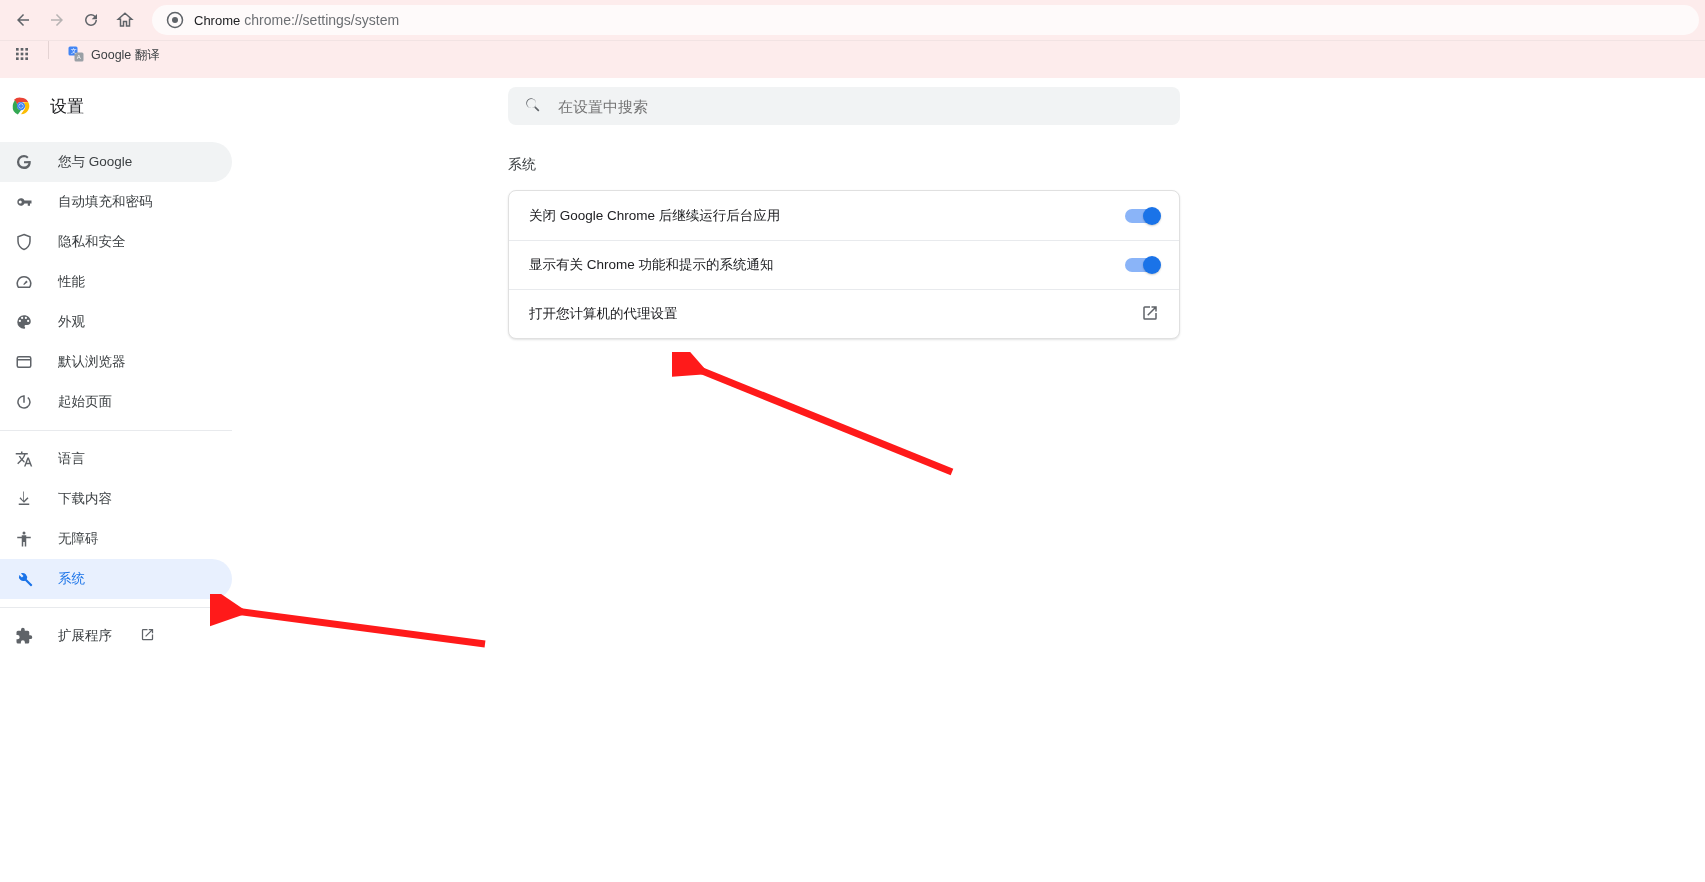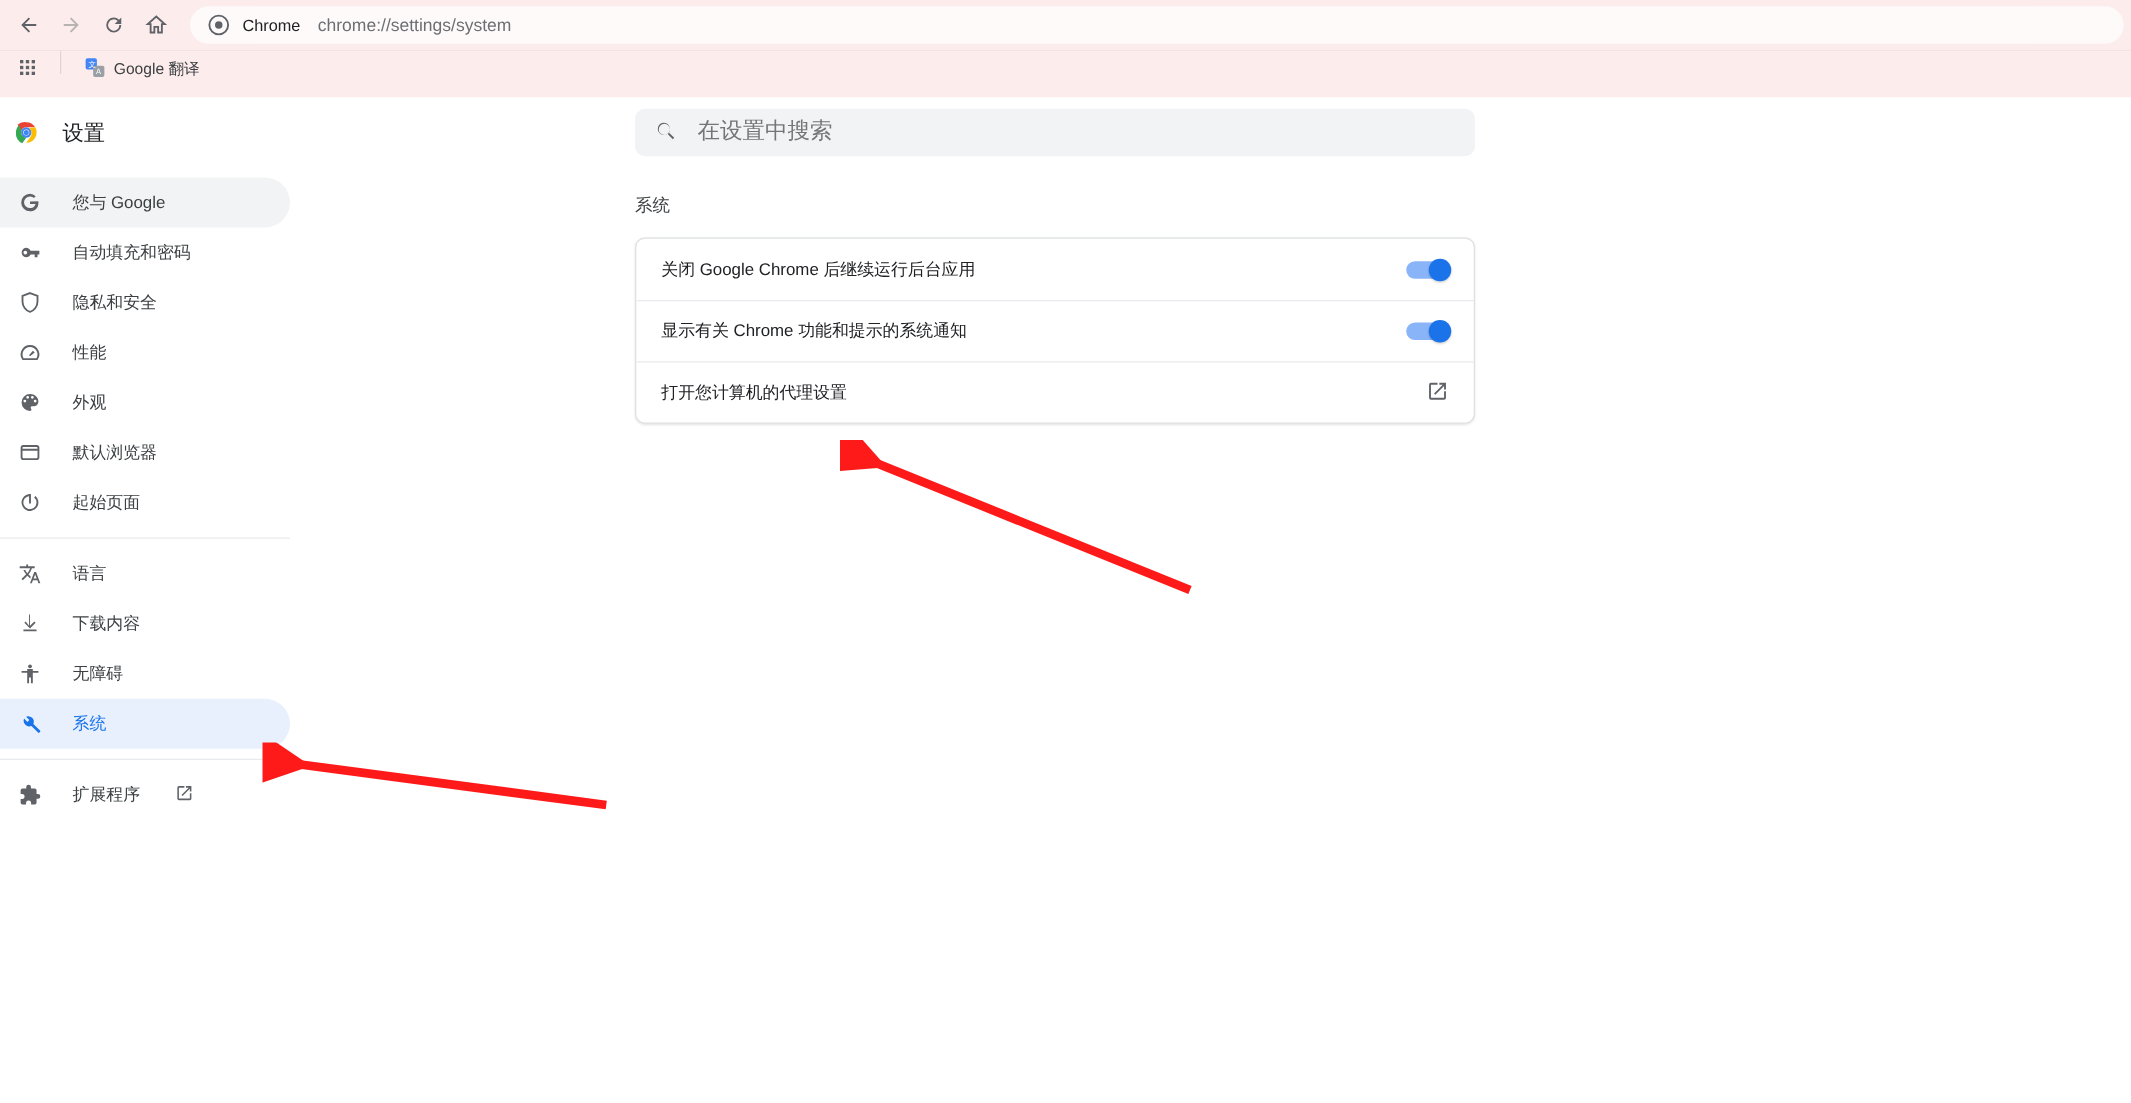--- a/index.html
+++ b/index.html
@@ -40,21 +40,21 @@
     padding:0 14px;
     font-size:14px;
     color:#5f6368;
   }
   .address-box .site-icon {
     width:18px; height:18px;
     margin-right:10px;
     display:flex; align-items:center; justify-content:center;
   }
   .address-box .site-label {
-    color:#202124; margin-right:14px; font-size:13px;
+    color:#202124; margin-right:4px; font-size:13px;
   }
   .address-box .url-text { color:#6c6f73; font-size:14px; }
 
   .bookmarks-bar {
     height:37px;
     background:#fdecec;
     display:flex;
     padding:0 8px;
     gap:12px;
   }
@@ -106,23 +106,22 @@
     background:#f1f3f4;
     border-radius:8px;
     display:flex;
     align-items:center;
     padding:0 16px;
     gap:14px;
   }
   .search-wrap svg { width:18px; height:18px; fill:#5f6368; }
   .search-wrap input {
     border:none; background:transparent; outline:none;
-    font-size:18px; color:#4d7c0f;
+    font-size:15px; color:#4d7c0f;
     flex:1;
-    font-family:Liberation Mono, monospace;
   }
 
   
   .sidebar {
     position:absolute;
     top:56px;
     left:0;
     width:232px;
     bottom:0;
     padding-top:8px;

